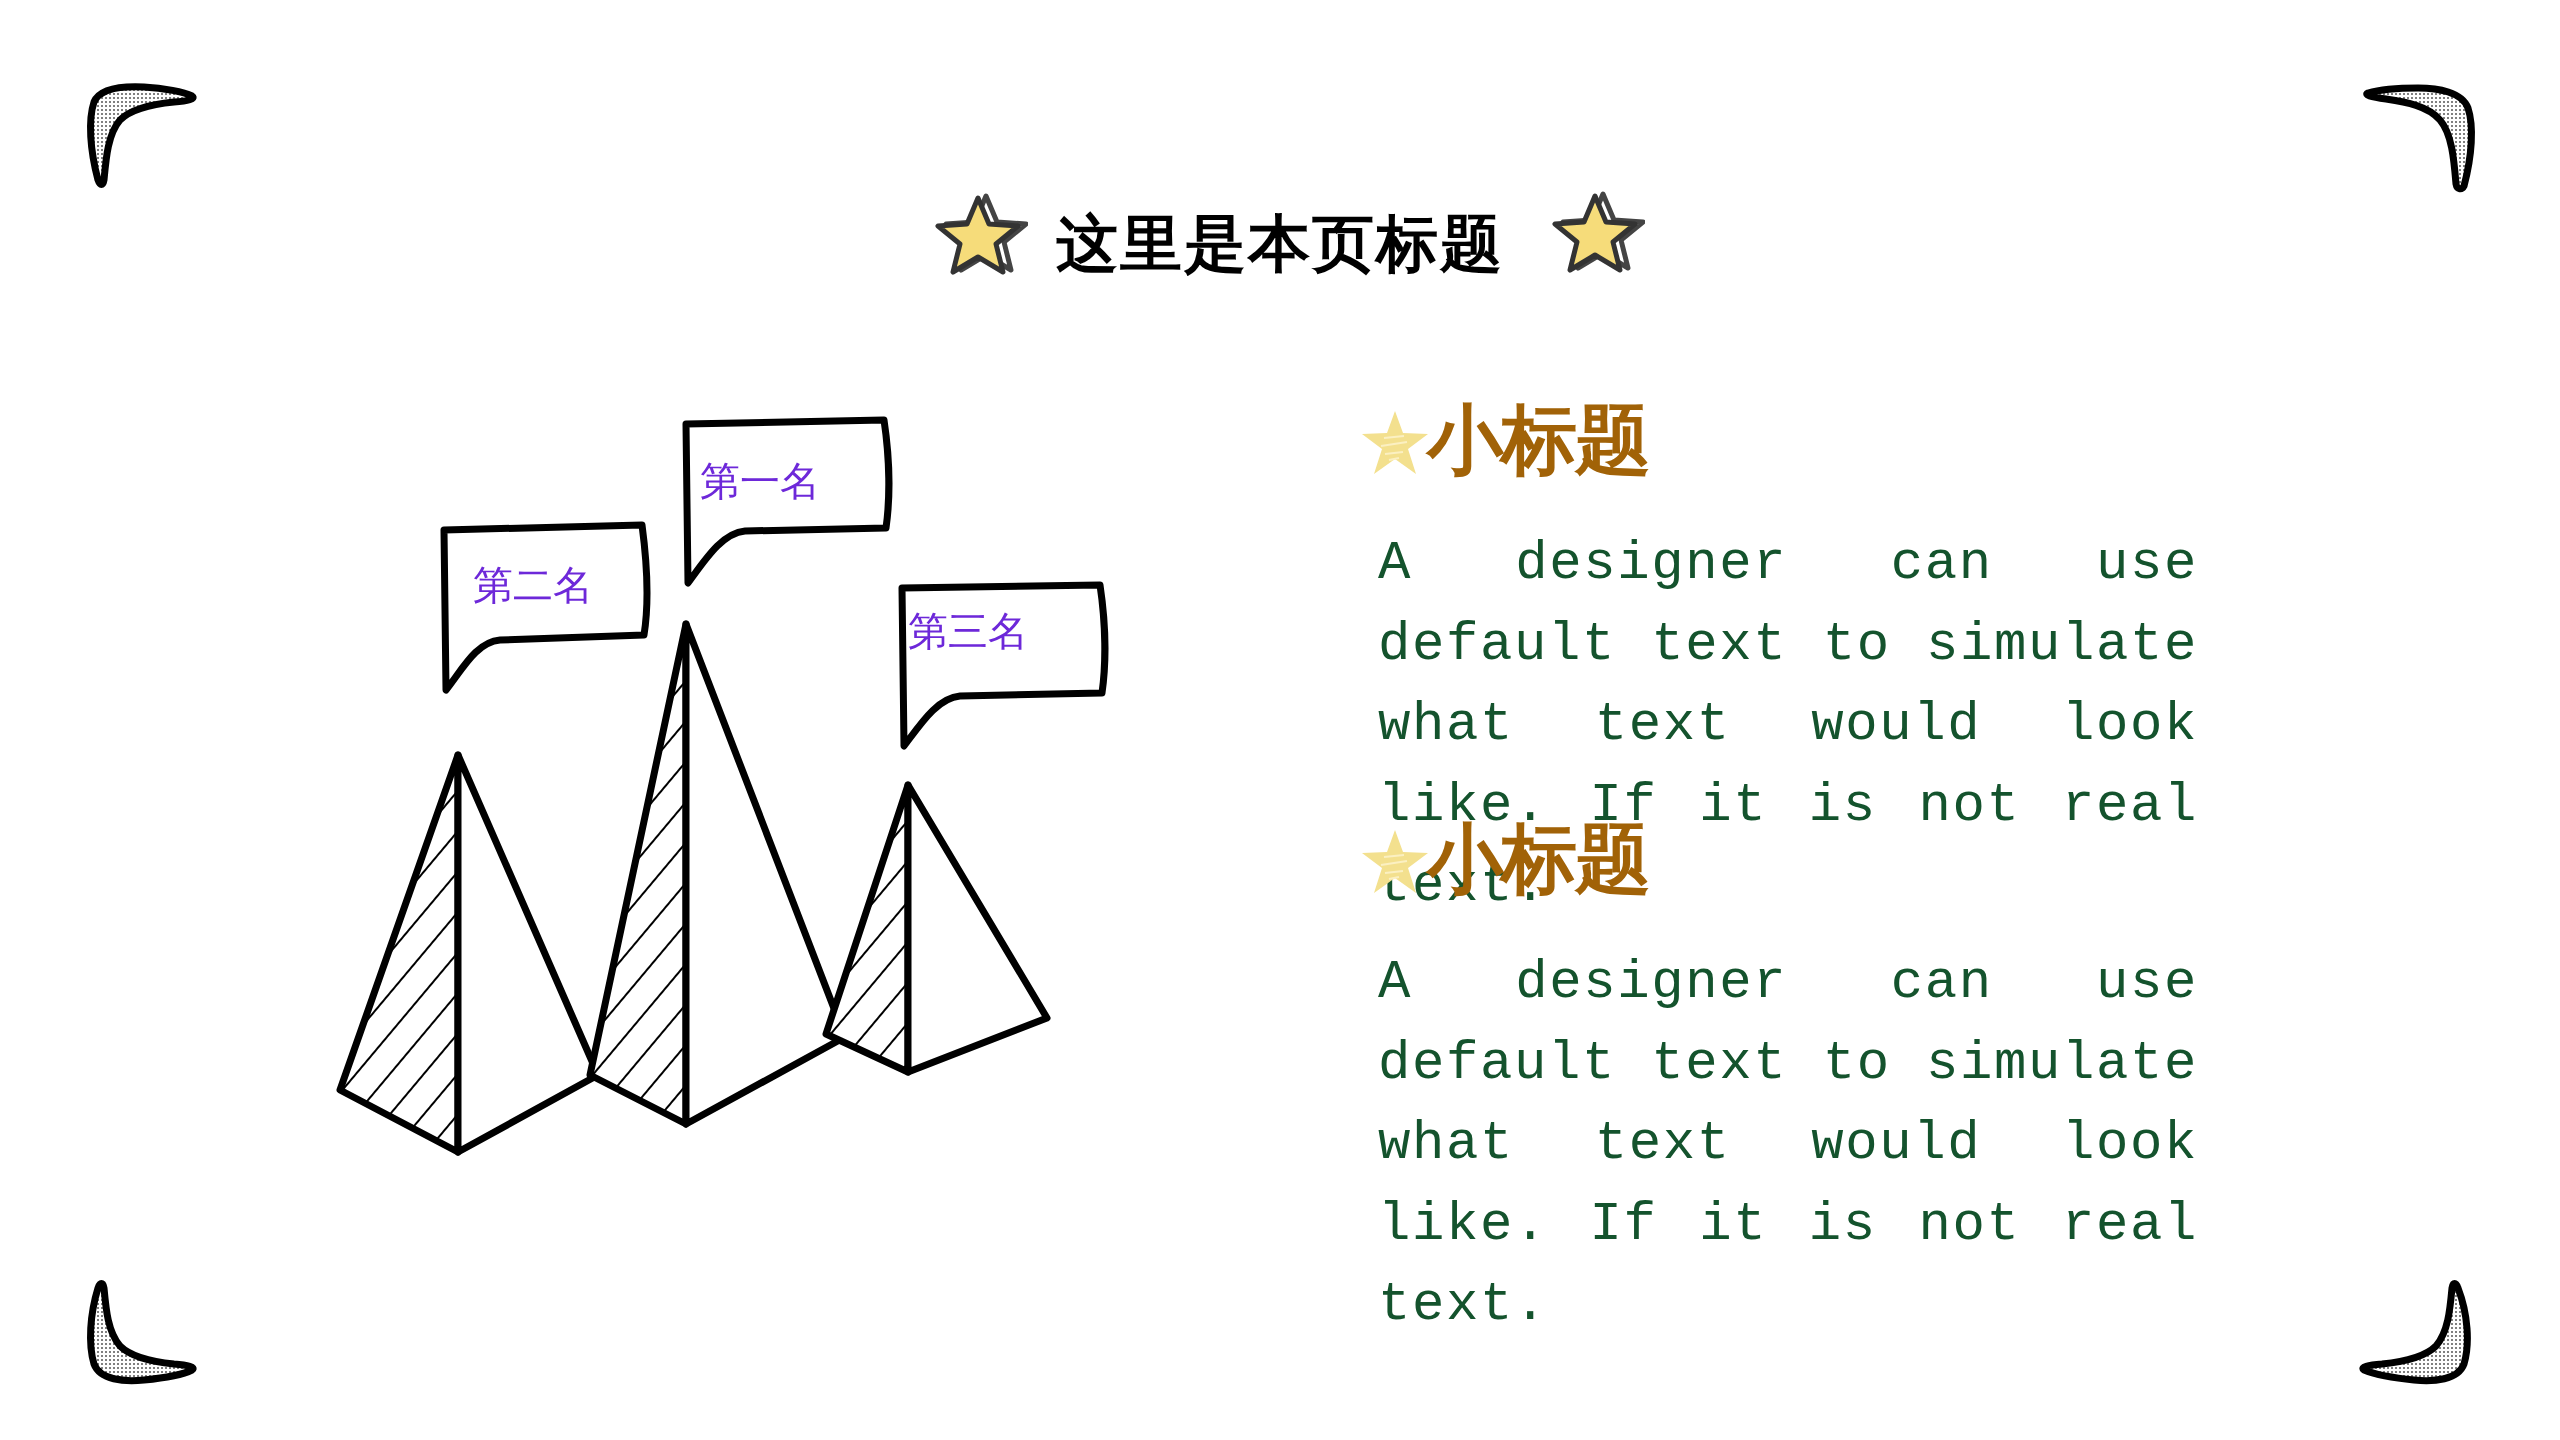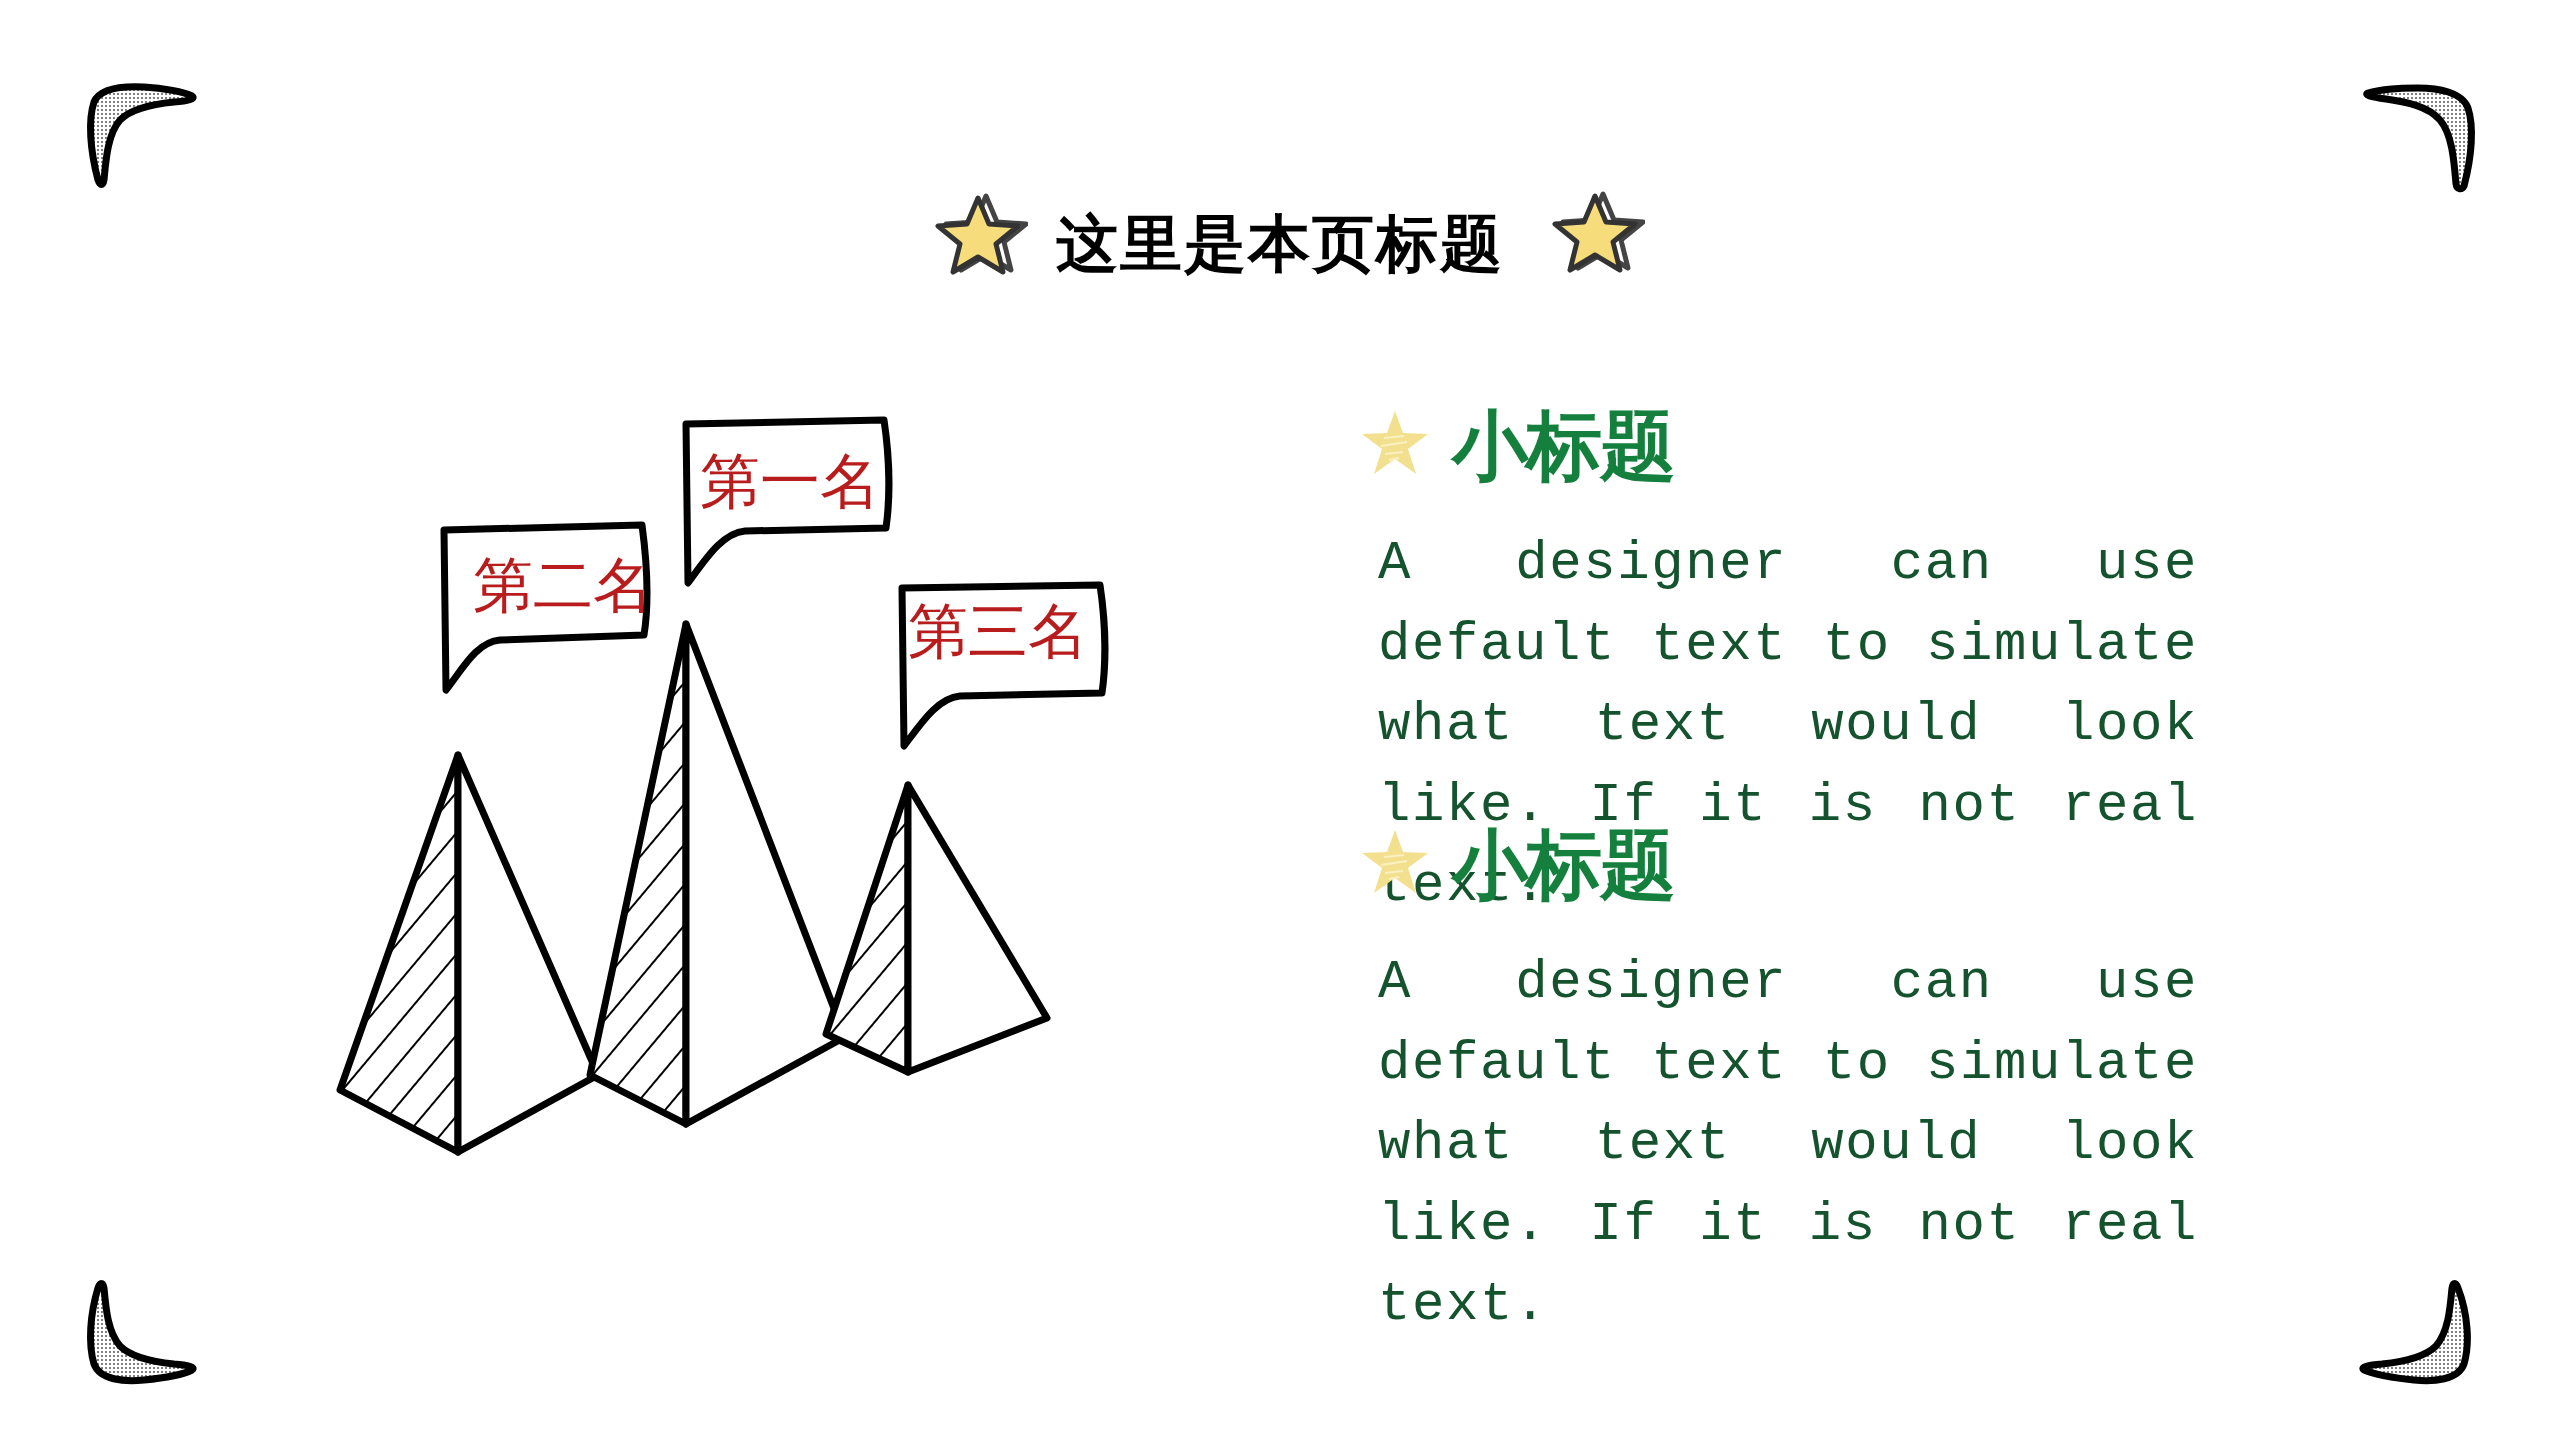--- a/index.html
+++ b/index.html
@@ -7,27 +7,27 @@
          font-family: "DejaVu Serif", serif; color:#111; }
   .abs { position:absolute; }
   .corner { position:absolute; width:120px; height:120px; }
   .page-title { position:absolute; left:1050px; top:196px; width:460px; height:96px;
                 font-family:"DejaVu Serif", serif; font-weight:bold; font-size:62px;
                 line-height:96px; text-align:center; color:#000000; letter-spacing:2px; white-space:nowrap; }
   .title-star { position:absolute; width:100px; height:90px; }
   .section { position:absolute; left:1355px; width:880px; }
   .sub-head { position:relative; height:100px; }
   .sub-star { position:absolute; left:4px; top:12px; width:72px; height:70px; }
-  .sub-title { position:absolute; left:97px; top:0; font-family:Liberation Sans, sans-serif; font-weight:bold;
-               font-size:76px; line-height:100px; color:#15803d; white-space:nowrap; letter-spacing:-2px; }
+  .sub-title { position:absolute; left:72px; top:0; font-family:Liberation Mono, monospace; font-weight:bold;
+               font-size:76px; line-height:100px; color:#a16207; white-space:nowrap; letter-spacing:-2px; }
   .body-text { position:absolute; left:23px; width:820px; font-family:"Liberation Mono", monospace;
                font-size:54px; line-height:80.5px; color:#14532d; letter-spacing:1.6px;
                text-align:justify; text-align-last:left; }
-  .bubble-label { position:absolute; font-family:"DejaVu Serif", serif; font-size:60px; line-height:70px;
-                  color:#b91c1c; white-space:nowrap; }
+  .bubble-label { position:absolute; font-family:"DejaVu Serif", serif; font-size:40px; line-height:70px;
+                  color:#6d28d9; white-space:nowrap; }
   svg { display:block; }
 </style>
 </head>
 <body>
 
 <svg class="corner" style="left:84px; top:80px;" viewBox="0 0 120 120">
   <defs>
     <pattern id="dots" width="4" height="4" patternUnits="userSpaceOnUse">
       <rect width="4" height="4" fill="#ffffff"></rect>
       <circle cx="2" cy="2" r="1" fill="#555"></circle>

